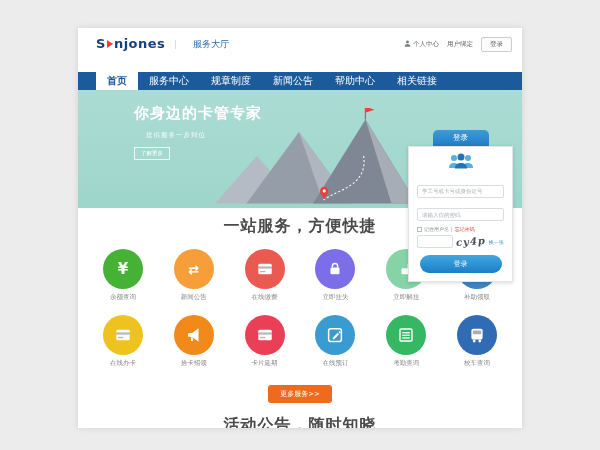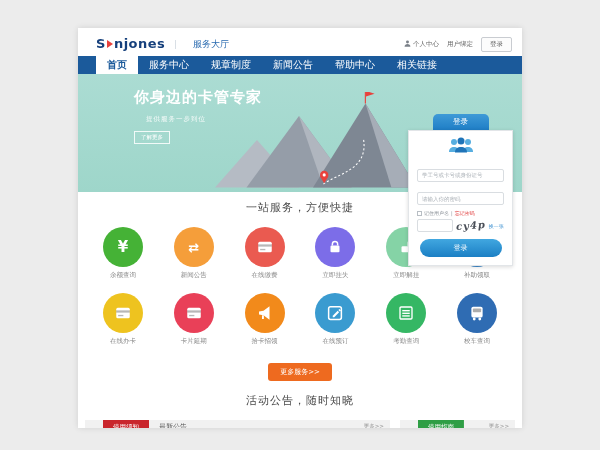--- a/index.html
+++ b/index.html
@@ -3,21 +3,21 @@
 <meta charset="utf-8">
 <style>
   * { margin:0; padding:0; box-sizing:border-box; }
   html,body { width:600px; height:450px; overflow:hidden; }
   body { background:#ececec; font-family:"DejaVu Sans","Liberation Sans",sans-serif; }
 
   .page { position:absolute; left:78px; top:28px; width:444px; height:400px; background:#fff;
           box-shadow:0 0 6px rgba(0,0,0,.12); overflow:hidden; }
 
   
-  .hdr { position:relative; height:28px; background:#fff; }
+  .hdr { position:relative; height:44px; background:#fff; }
   .logo { position:absolute; left:18px; top:8px; font-size:13px; font-weight:bold; color:#16407c; letter-spacing:.5px; }
   .logo .arrow { display:inline-block; width:0; height:0; border-left:6px solid #e8413c; border-top:4px solid transparent; border-bottom:4px solid transparent; margin:0 1px; }
   .logo-div { position:absolute; left:96px; top:11px; color:#cfd6de; font-size:9px; }
   .portal { position:absolute; left:115px; top:10px; color:#2a6bb0; font-size:9px; }
   .hdr-right { position:absolute; right:10px; top:9px; display:flex; align-items:center; gap:8px; }
   .hdr-link { font-size:6.5px; color:#666; display:flex; gap:2px; cursor:pointer; }
   .hdr-login { font-size:6.5px; color:#555; border:1px solid #c9ccd1; border-radius:2px; padding:2px 8px; background:#fcfcfc; cursor:pointer; }
 
   
   .nav { height:18px; background:#1b5a9b; display:flex; padding-left:18px; }
@@ -45,21 +45,21 @@
   .forgot { color:#e03b3b; cursor:pointer; }
   .captcha-row { display:flex; align-items:center; gap:3px; margin-bottom:7px; }
   .captcha-row input { width:36px; margin:0; }
   .captcha-img { font-family:"DejaVu Serif","Liberation Serif",serif; font-style:italic; font-weight:bold; font-size:10px; color:#4a4f58; letter-spacing:1px; transform:rotate(-4deg); }
   .refresh { font-size:5px; color:#3a8fd0; cursor:pointer; white-space:nowrap; }
   .login-submit { display:block; width:82px; margin:0 auto; background:linear-gradient(#41a7e0,#1b7fc4); color:#fff; border:none;
                   border-radius:9px; font-size:7px; padding:4px 0; text-align:center; cursor:pointer; }
 
   
   .services { text-align:center; padding-top:8px; }
-  .sec-title { font-size:11px; font-weight:normal; color:#4a4a4a; letter-spacing:1px; margin-bottom:12px; }
+  .sec-title { font-size:16px; font-weight:bold; color:#4a4a4a; letter-spacing:1px; margin-bottom:12px; }
   .svc-row { display:flex; justify-content:space-between; padding:0 16px; margin-bottom:13px; }
   .svc { width:58px; cursor:pointer; }
   .svc-circle { width:40px; height:40px; border-radius:50%; margin:0 auto; display:flex; align-items:center; justify-content:center; color:#fff; font-size:15px; font-weight:bold; }
   .svc-circle svg { width:18px; height:18px; }
   .svc-label { font-size:6.5px; color:#888; margin-top:4px; }
   .more-btn { display:inline-block; background:#ee6a1f; color:#fff; font-size:7px; padding:4px 12px; border-radius:3px; cursor:pointer; margin-top:2px; }
 
   
   .ann { padding-top:12px; text-align:center; }
   .ann-cols { display:flex; gap:10px; padding:0 7px; margin-top:12px; text-align:left; }
@@ -213,37 +213,37 @@
           <div class="svc-circle" style="background: rgb(238, 195, 31);">
             <svg viewBox="0 0 24 24">
               <rect x="3" y="5" width="18" height="14" rx="2" fill="#fff"></rect>
               <rect x="3" y="8.5" width="18" height="3" fill="rgba(0,0,0,.28)"></rect>
               <rect x="5.5" y="14.5" width="7" height="1.8" fill="rgba(0,0,0,.28)"></rect>
             </svg>
           </div>
           <div class="svc-label">在线办卡</div>
         </div>
         <div class="svc">
+          <div class="svc-circle" style="background: rgb(242, 138, 27);">
+            <svg viewBox="0 0 24 24">
+              <polygon points="4,10 10,9 18,3 18,21 10,15 4,14" fill="#fff"></polygon>
+              <rect x="8" y="15" width="2.5" height="5" fill="#fff"></rect>
+            </svg>
+          </div>
+          <div class="svc-label">拾卡招领</div>
+        </div>
+        <div class="svc">
           <div class="svc-circle" style="background: rgb(233, 64, 88);">
             <svg viewBox="0 0 24 24">
               <rect x="3" y="5" width="18" height="14" rx="2" fill="#fff"></rect>
               <rect x="3" y="8.5" width="18" height="3" fill="rgba(0,0,0,.28)"></rect>
               <rect x="5.5" y="14.5" width="7" height="1.8" fill="rgba(0,0,0,.28)"></rect>
             </svg>
           </div>
           <div class="svc-label">卡片延期</div>
-        </div>
-        <div class="svc">
-          <div class="svc-circle" style="background: rgb(242, 138, 27);">
-            <svg viewBox="0 0 24 24">
-              <polygon points="4,10 10,9 18,3 18,21 10,15 4,14" fill="#fff"></polygon>
-              <rect x="8" y="15" width="2.5" height="5" fill="#fff"></rect>
-            </svg>
-          </div>
-          <div class="svc-label">拾卡招领</div>
         </div>
         <div class="svc">
           <div class="svc-circle" style="background: rgb(58, 155, 208);">
             <svg viewBox="0 0 24 24">
               <rect x="3.5" y="3.5" width="17" height="17" rx="2.5" fill="none" stroke="#fff" stroke-width="2"></rect>
               <path d="M9 15.5l6.5-6.5 2 2-6.5 6.5H9z" fill="#fff"></path>
               <path d="M16.5 8l1.5-1.5 2 2L18.5 10z" fill="#fff"></path>
             </svg>
           </div>
           <div class="svc-label">在线预订</div>

